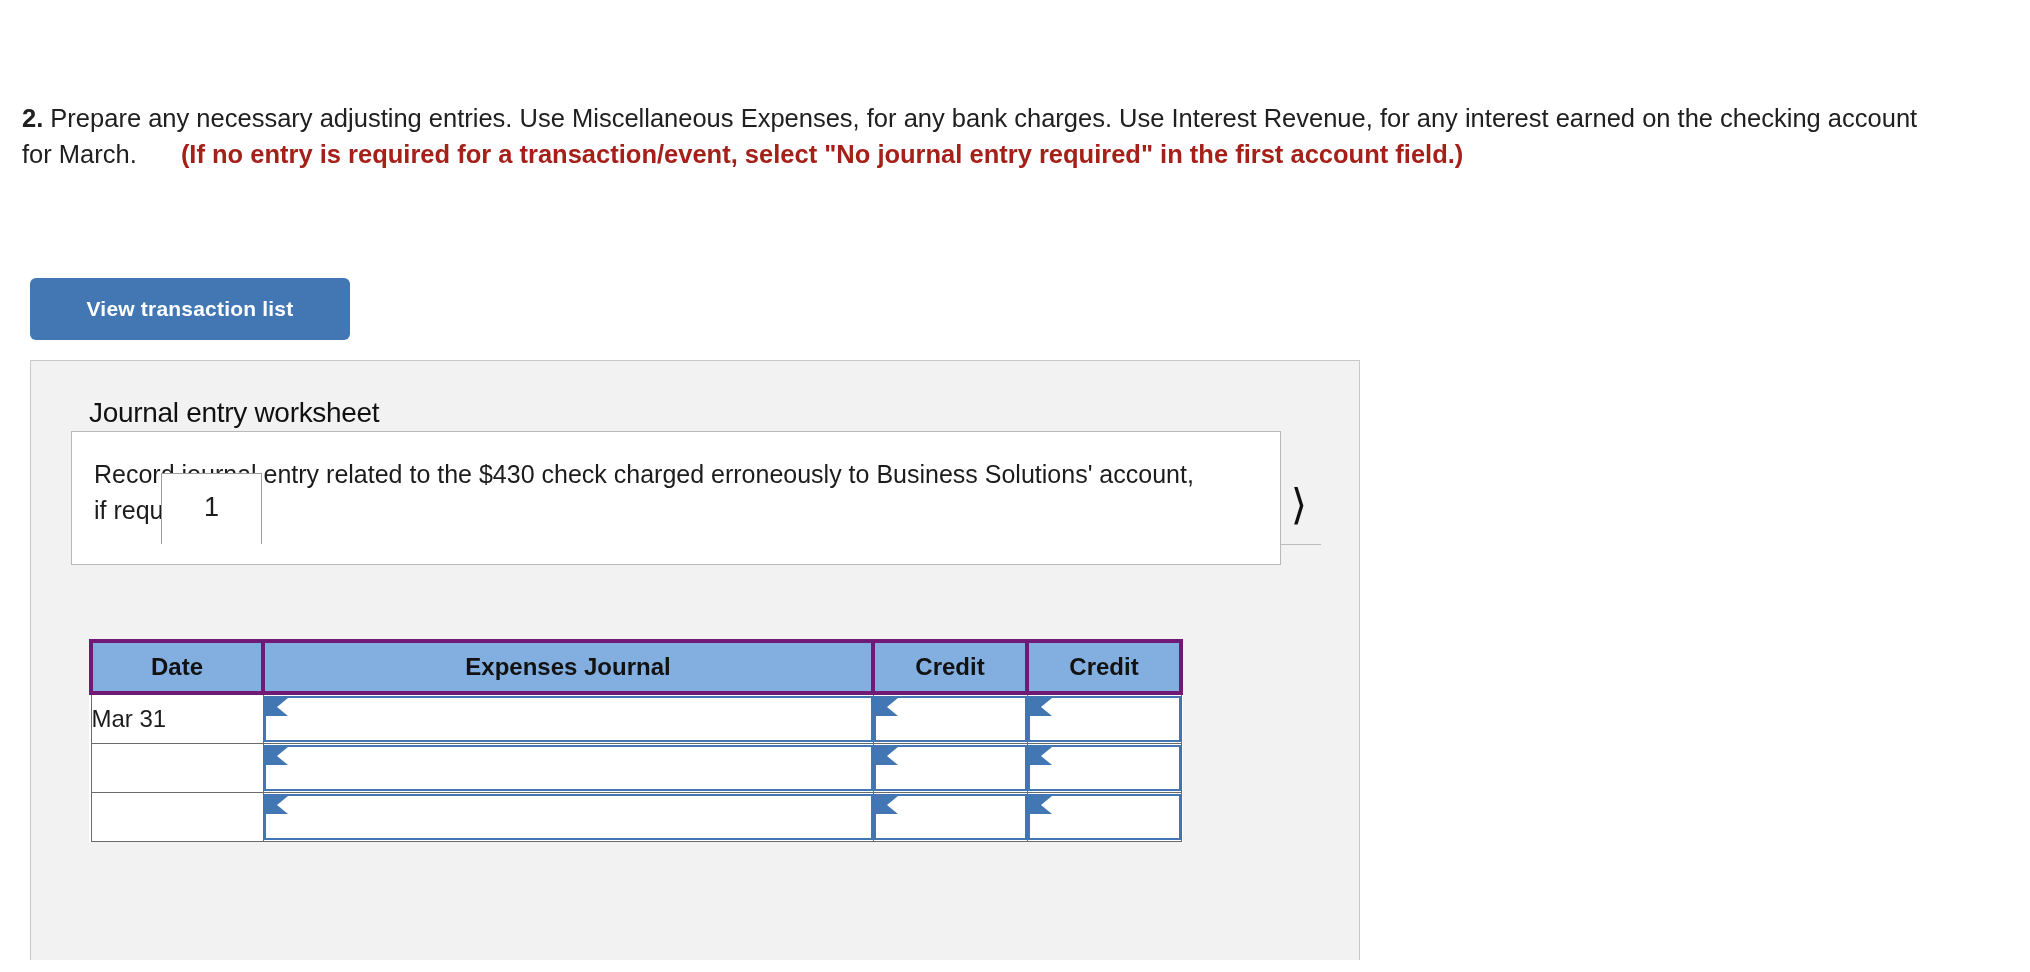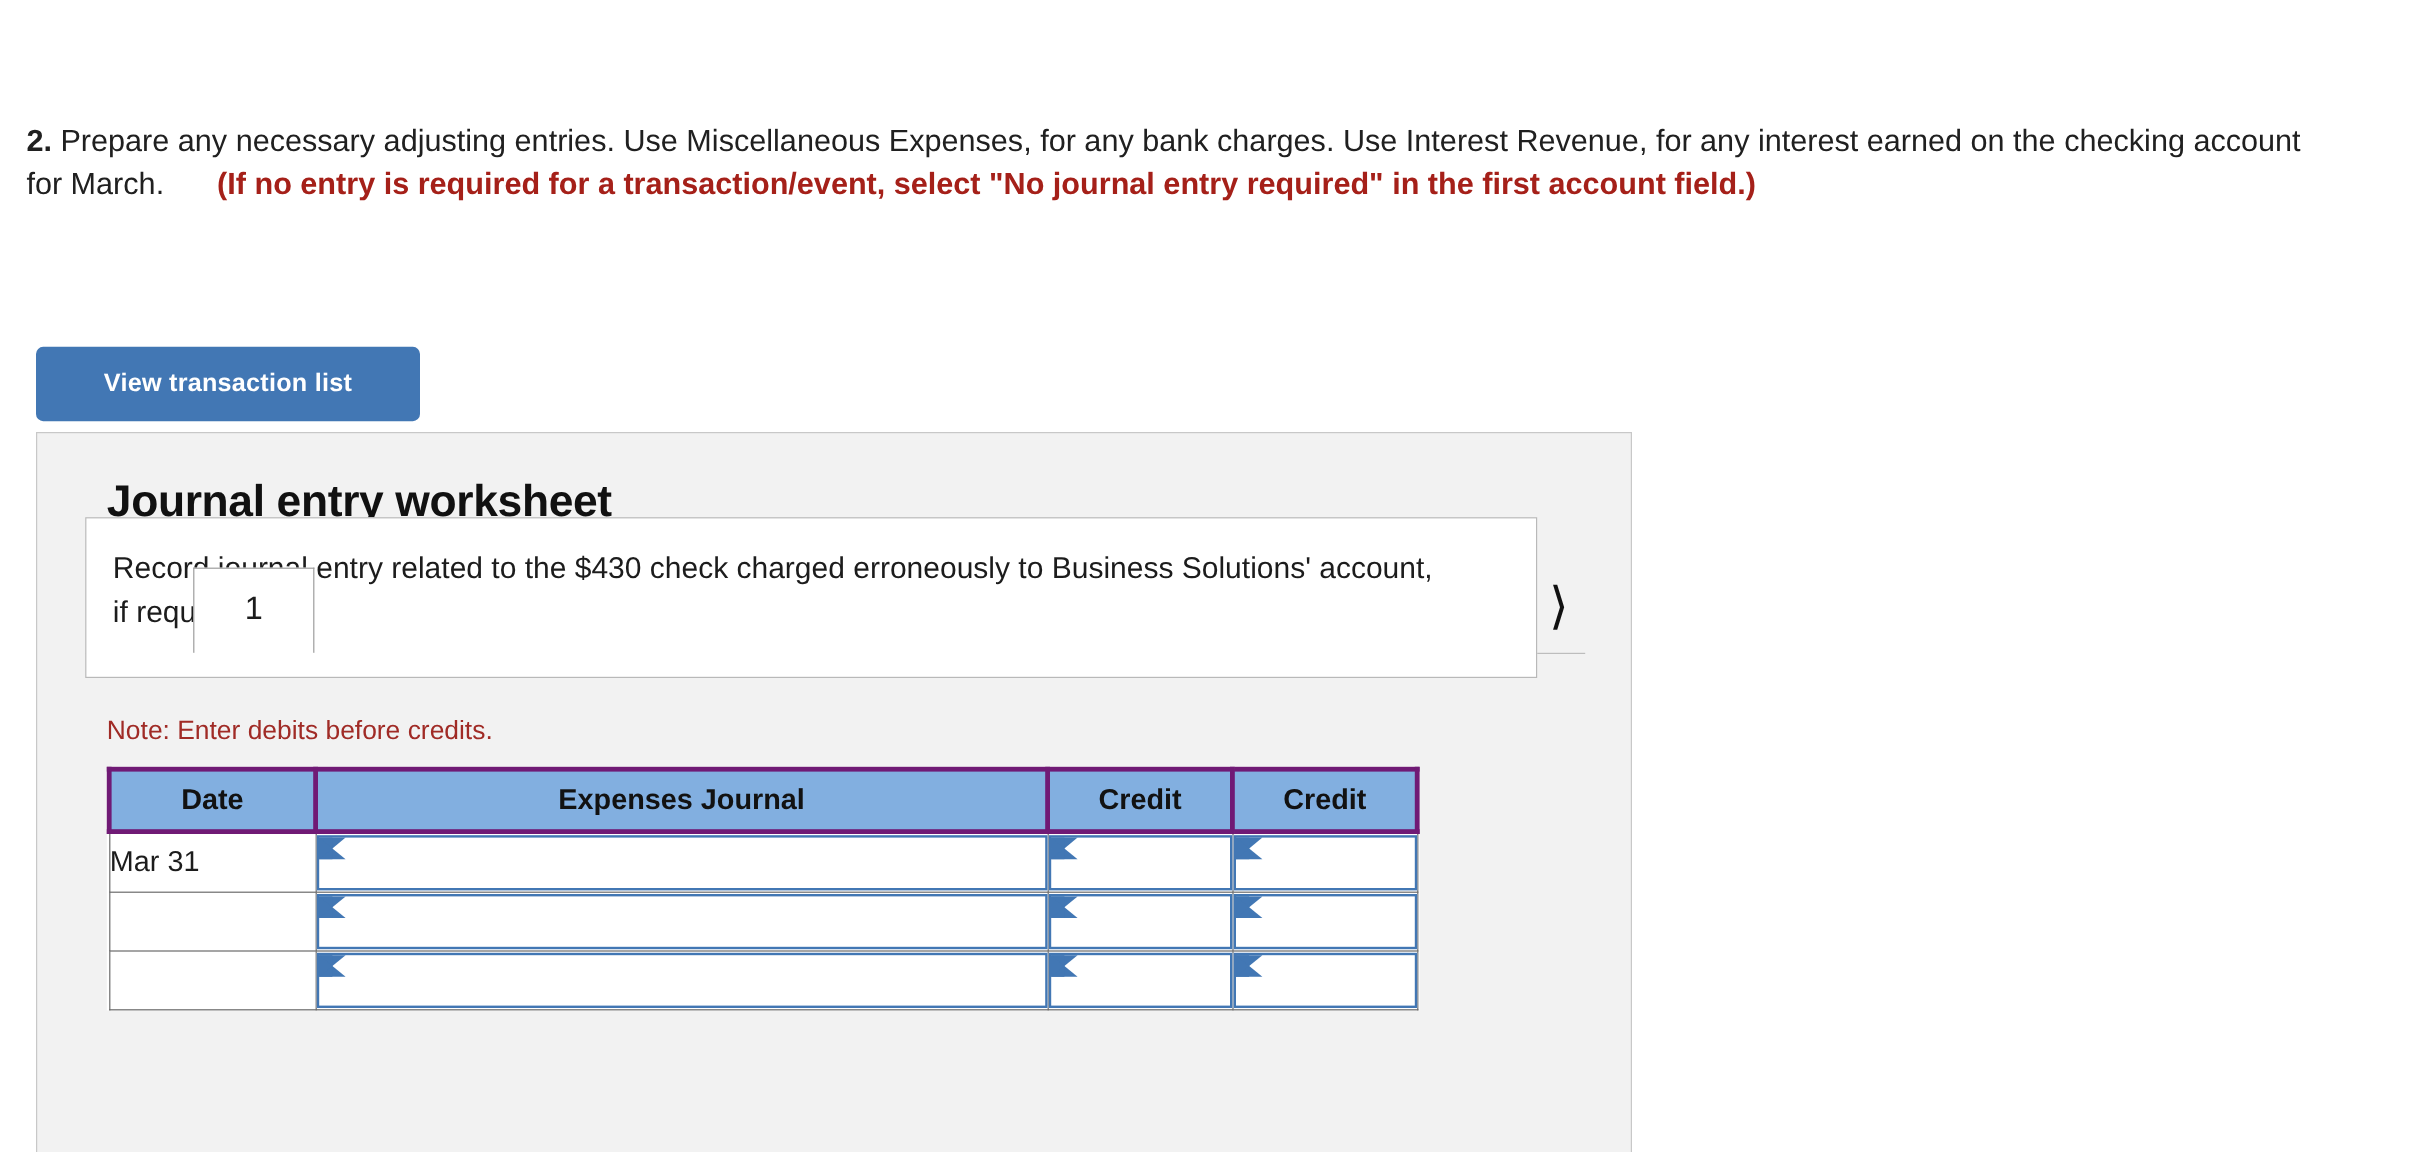--- a/index.html
+++ b/index.html
@@ -32,21 +32,21 @@
   .q-red {
     color: #a52019;
     font-weight: bold;
     margin-left: 37px;
   }
 
   
   .view-btn {
     position: absolute;
     left: 30px;
-    top: 289px;
+    top: 278px;
     width: 320px;
     height: 62px;
     background: #4277b4;
     border: none;
     border-radius: 6px;
     color: #ffffff;
     font-family: "Liberation Sans", sans-serif;
     font-size: 21px;
     font-weight: bold;
     letter-spacing: 0.2px;
@@ -66,22 +66,22 @@
     background: #f2f2f2;
     border: 1px solid #c8c8c8;
     border-bottom: none;
     box-sizing: border-box;
     overflow: hidden;
   }
   .ws-title {
     position: absolute;
     left: 58px;
     top: 36px;
-    font-size: 37px;
-    font-weight: bold;
+    font-size: 28px;
+    font-weight: normal;
     color: #111111;
     letter-spacing: -0.3px;
   }
 
   
   .tabstrip {
     position: absolute;
     left: 0;
     top: 105px;
     width: 1330px;
@@ -269,21 +269,20 @@
 
     <div class="chev chev-right">⟩</div>
   </div>
 
   <div class="tabline"></div>
 
   <div class="desc-panel">
     <div class="desc-text">Record journal entry related to the $430 check charged erroneously to Business Solutions' account, if required.</div>
   </div>
 
-  <div class="note">Note: Enter debits before credits.</div>
 
   <table class="jtable">
     <colgroup>
       <col class="col-date">
         <col class="col-gj">
         <col class="col-debit">
         <col class="col-credit">
     </colgroup>
     <thead>
       <tr>

